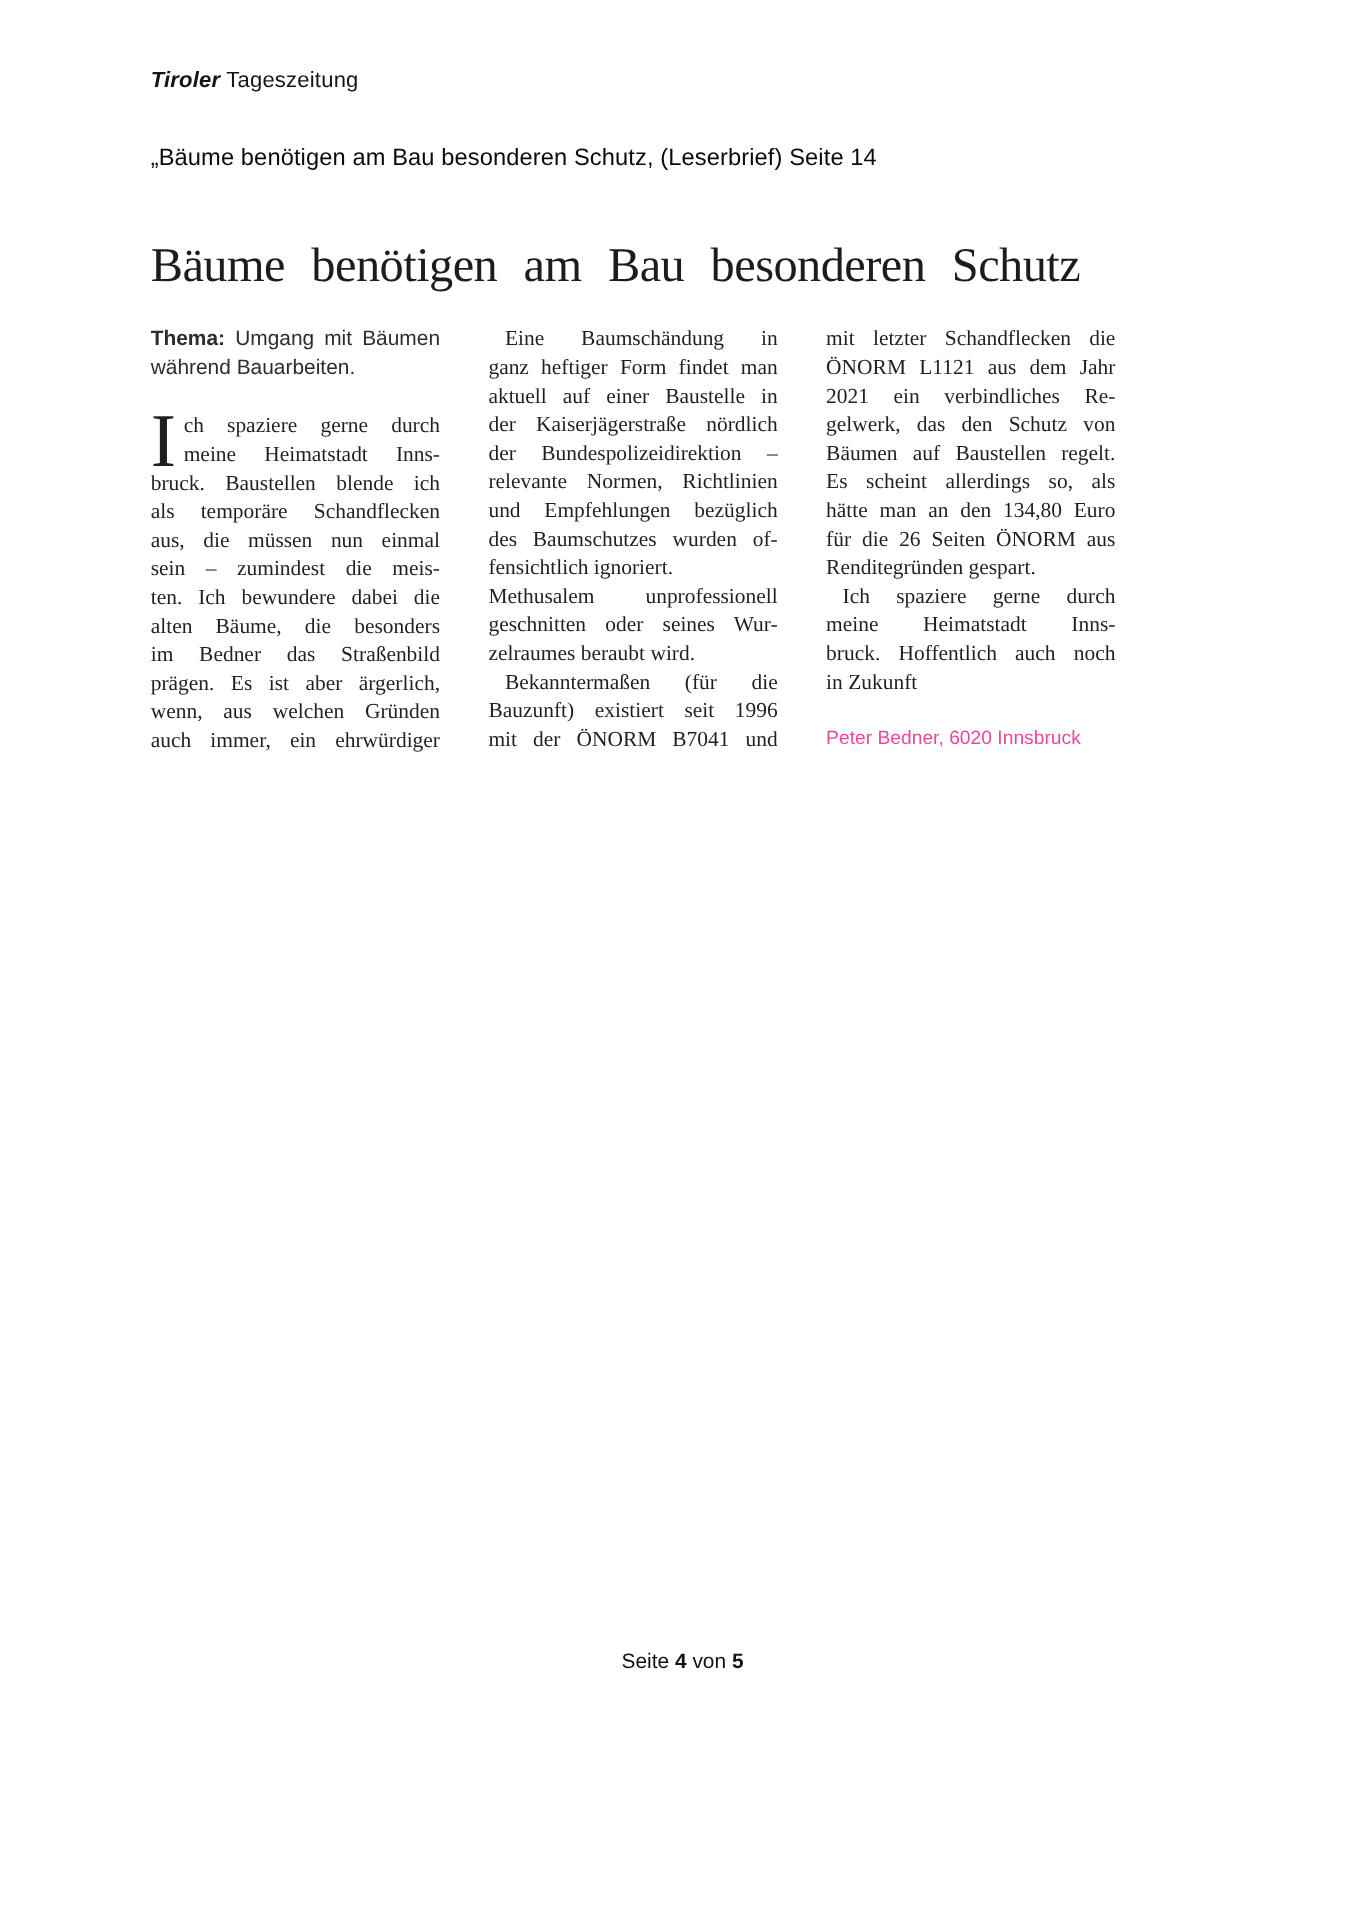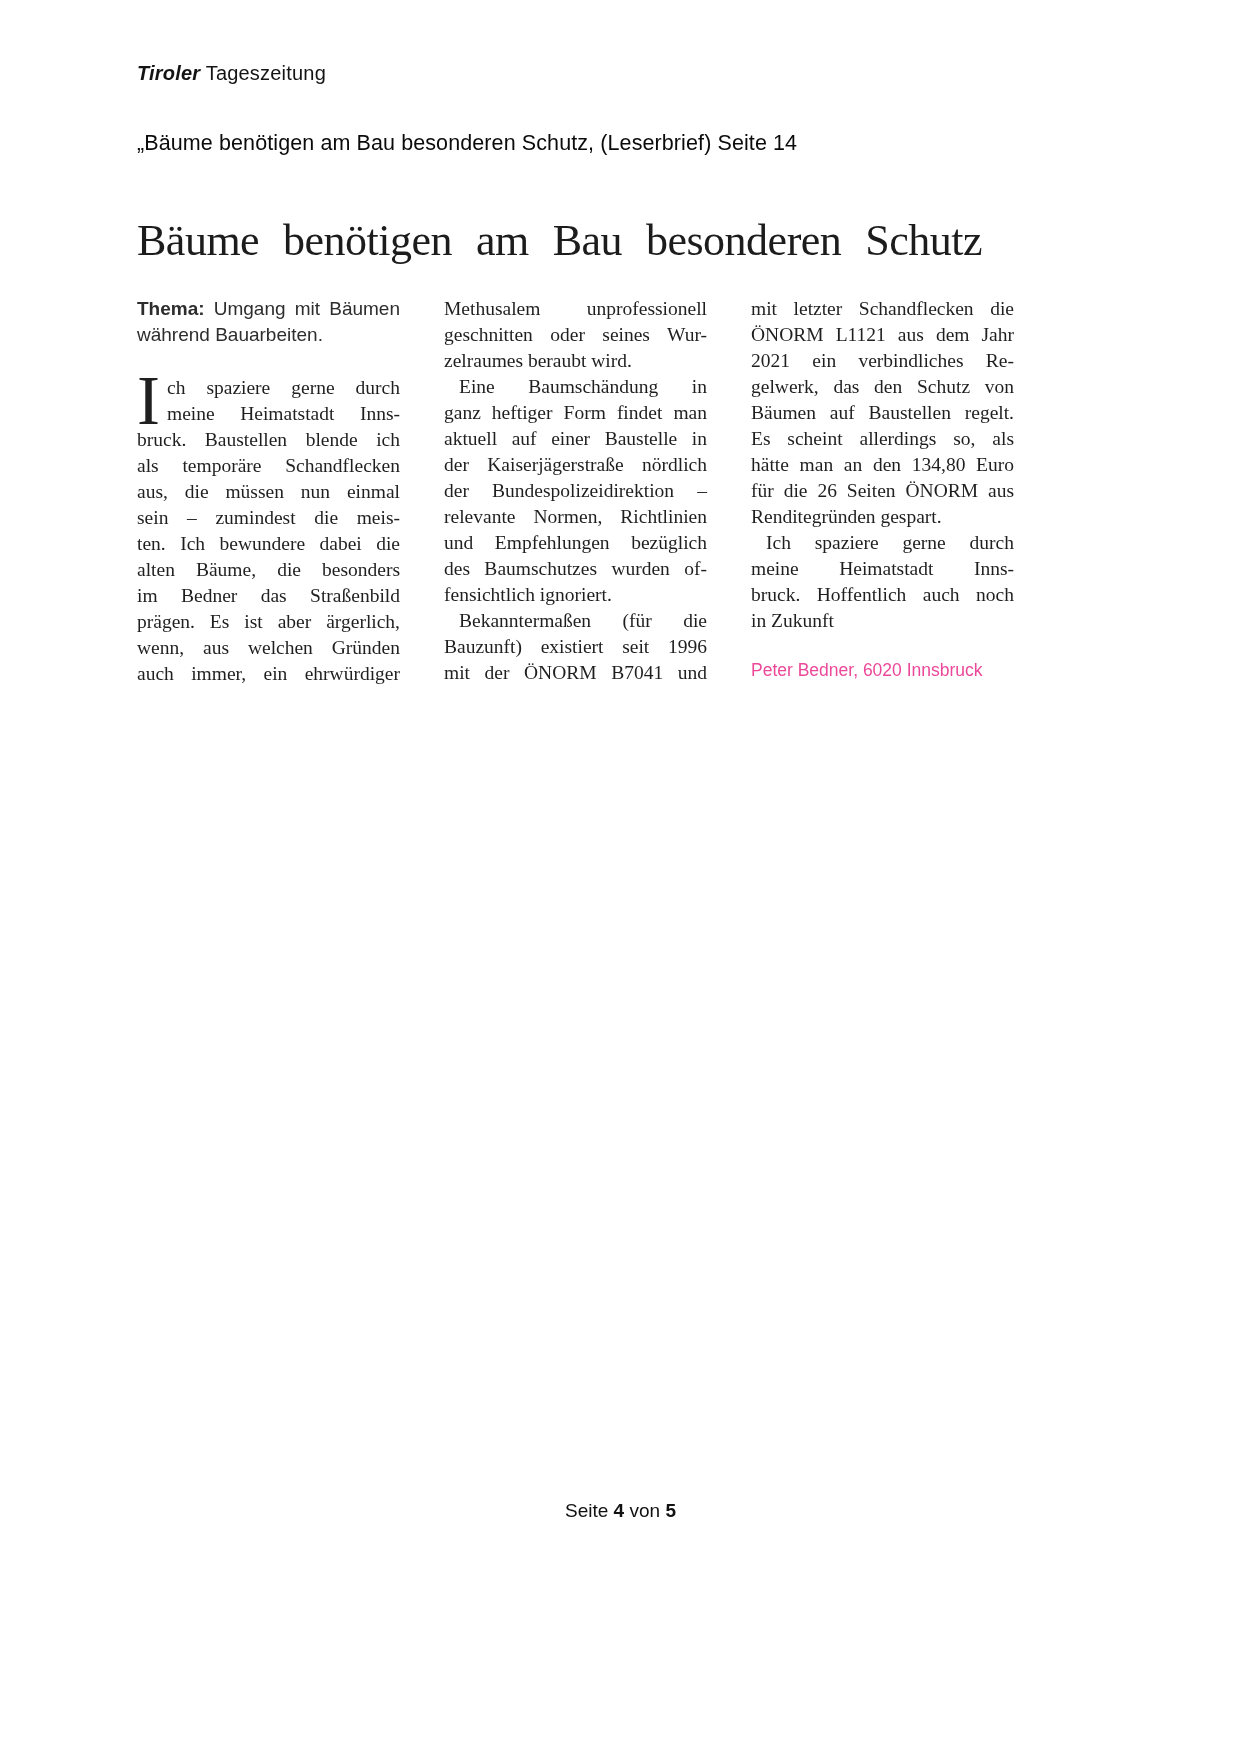--- a/index.html
+++ b/index.html
@@ -98,35 +98,35 @@
             <div class="line">im Bedner das Straßenbild</div>
             <div class="line">prägen. Es ist aber ärgerlich,</div>
             <div class="line">wenn, aus welchen Gründen</div>
             <div class="line">auch immer, ein ehrwürdiger</div>
           </div>
         </div>
     </div>
 
     <div class="col">
       <div class="body-serif">
-          <div class="para">
-            <div class="line">Methusalem unprofessionell</div>
-            <div class="line">geschnitten oder seines Wur-</div>
-            <div class="line no-stretch">zelraumes beraubt wird.</div>
-          </div>
           <div class="para indent">
             <div class="line">Eine Baumschändung in</div>
             <div class="line">ganz heftiger Form findet man</div>
             <div class="line">aktuell auf einer Baustelle in</div>
             <div class="line">der Kaiserjägerstraße nördlich</div>
             <div class="line">der Bundespolizeidirektion –</div>
             <div class="line">relevante Normen, Richtlinien</div>
             <div class="line">und Empfehlungen bezüglich</div>
             <div class="line">des Baumschutzes wurden of-</div>
             <div class="line no-stretch">fensichtlich ignoriert.</div>
+          </div>
+          <div class="para">
+            <div class="line">Methusalem unprofessionell</div>
+            <div class="line">geschnitten oder seines Wur-</div>
+            <div class="line no-stretch">zelraumes beraubt wird.</div>
           </div>
           <div class="para indent">
             <div class="line">Bekanntermaßen (für die</div>
             <div class="line">Bauzunft) existiert seit 1996</div>
             <div class="line">mit der ÖNORM B7041 und</div>
           </div>
         </div>
     </div>
 
     <div class="col">

